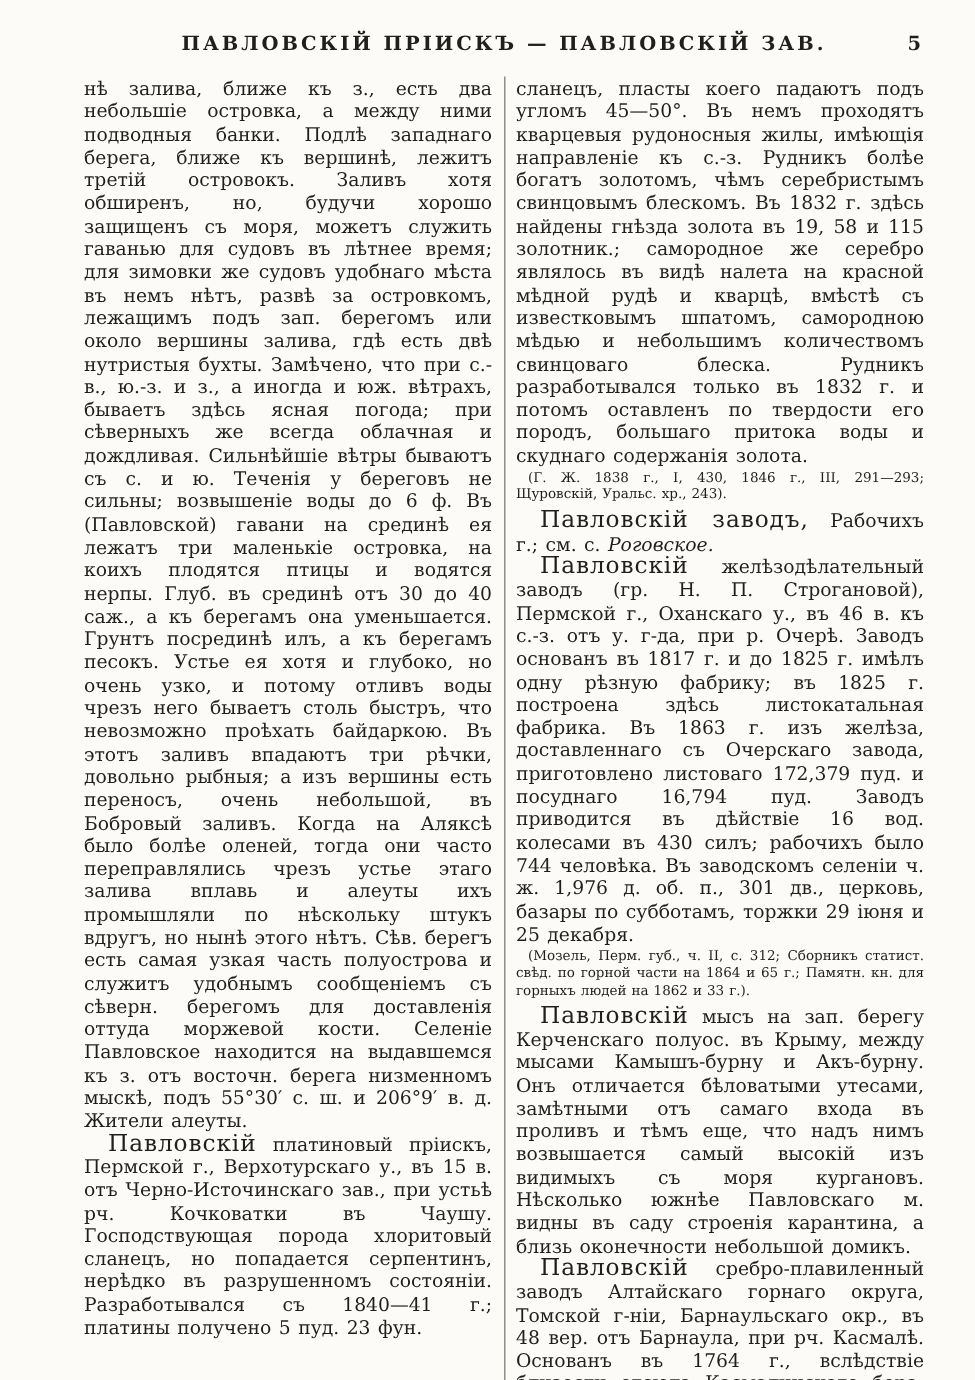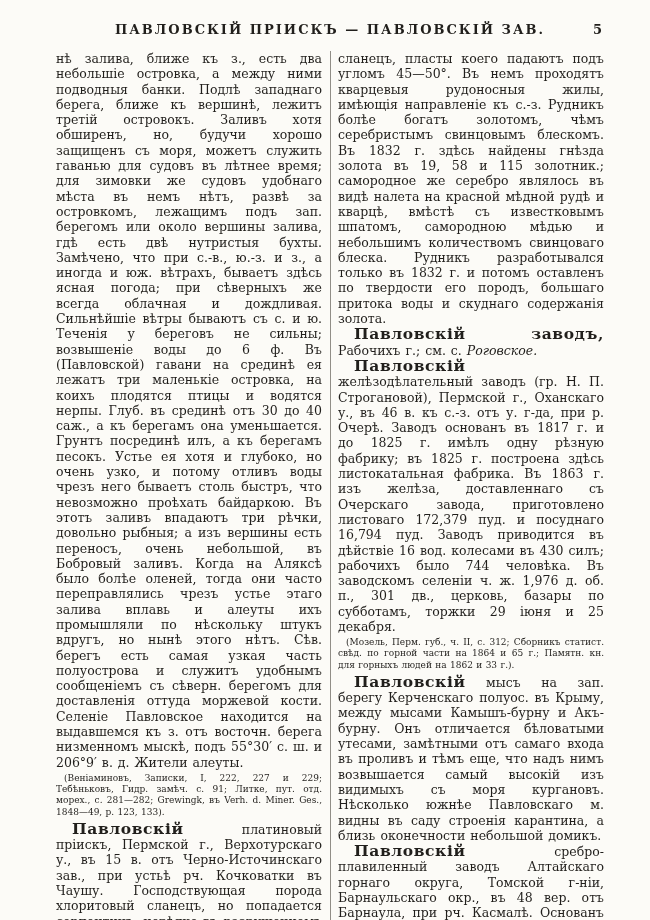--- a/index.html
+++ b/index.html
@@ -9,21 +9,21 @@
   }
   .page {
     position: relative;
     width: 650px;
     height: 920px;
     margin: 0 auto;
     box-sizing: border-box;
     background: #fcfbf7;
     color: #211f1c;
     font-family: "DejaVu Serif", "Liberation Serif", serif;
-    padding: 22px 46px 8px 56px;
+    padding: 22px 34px 8px 56px;
     overflow: hidden;
   }
   .running-head {
     position: relative;
     text-align: center;
     font-size: 13px;
     letter-spacing: 2px;
     font-weight: bold;
     margin-bottom: 14px;
     white-space: nowrap;
@@ -63,21 +63,21 @@
     line-height: 15.3px;
     word-spacing: 1px;
   }
   .entry {
     text-indent: 16px;
   }
   .cont {
     text-indent: 0;
   }
   .headword {
-    font-weight: bold;
+    font-weight: normal;
     font-size: 15.5px;
     letter-spacing: .6px;
   }
   .ital {
     font-style: italic;
     margin-top: 16px;
   }
   .citation {
     font-size: 9px;
     line-height: 11.2px;
@@ -94,31 +94,31 @@
   <div class="running-head">
     <span>ПАВЛОВСКІЙ ПРІИСКЪ — ПАВЛОВСКІЙ ЗАВ.</span>
     <span class="page-number">5</span>
   </div>
 
   <div class="columns">
 
     <section class="column">
       <p class="body-text cont">нѣ залива, ближе къ з., есть два небольшіе островка, а между ними подводныя банки. Подлѣ западнаго берега, ближе къ вершинѣ, лежитъ третій островокъ. Заливъ хотя обширенъ, но, будучи хорошо защищенъ съ моря, можетъ служить гаванью для судовъ въ лѣтнее время; для зимовки же судовъ удобнаго мѣста въ немъ нѣтъ, развѣ за островкомъ, лежащимъ подъ зап. берегомъ или около вершины залива, гдѣ есть двѣ нутристыя бухты. Замѣчено, что при с.-в., ю.-з. и з., а иногда и юж. вѣтрахъ, бываетъ здѣсь ясная погода; при сѣверныхъ же всегда облачная и дождливая. Сильнѣйшіе вѣтры бываютъ съ с. и ю. Теченія у береговъ не сильны; возвышеніе воды до 6 ф. Въ (Павловской) гавани на срединѣ ея лежатъ три маленькіе островка, на коихъ плодятся птицы и водятся нерпы. Глуб. въ срединѣ отъ 30 до 40 саж., а къ берегамъ она уменьшается. Грунтъ посрединѣ илъ, а къ берегамъ песокъ. Устье ея хотя и глубоко, но очень узко, и потому отливъ воды чрезъ него бываетъ столь быстръ, что невозможно проѣхать байдаркою. Въ этотъ заливъ впадаютъ три рѣчки, довольно рыбныя; а изъ вершины есть переносъ, очень небольшой, въ Бобровый заливъ. Когда на Аляксѣ было болѣе оленей, тогда они часто переправлялись чрезъ устье этаго залива вплавь и алеуты ихъ промышляли по нѣскольку штукъ вдругъ, но нынѣ этого нѣтъ. Сѣв. берегъ есть самая узкая часть полуострова и служитъ удобнымъ сообщеніемъ съ сѣверн. берегомъ для доставленія оттуда моржевой кости. Селеніе Павловское находится на выдавшемся къ з. отъ восточн. берега низменномъ мыскѣ, подъ 55°30′ с. ш. и 206°9′ в. д. Жители алеуты.</p>
 
-      <p class="citation">(Веніаминовъ, Записки, I, 222, 227 и 229; Тебѣньковъ, Гидр. замѣч. с. 91; Литке, пут. отд. морех., с. 281—282; Grewingk, въ Verh. d. Miner. Ges., 1848—49, p. 123, 133).</p>
 
       <p class="body-text entry"><span class="headword">Павловскій</span> <span>платиновый пріискъ, Пермской г., Верхотурскаго у., въ 15 в. отъ Черно-Источинскаго зав., при устьѣ рч. Кочковатки въ Чаушу. Господствующая порода хлоритовый сланецъ, но попадается серпентинъ, нерѣдко въ разрушенномъ состояніи. Разработывался съ 1840—41 г.; платины получено 5 пуд. 23 фун.</span></p>
 
     </section>
 
     <div class="col-divider"></div>
 
     <section class="column">
       <p class="body-text cont">сланецъ, пласты коего падаютъ подъ угломъ 45—50°. Въ немъ проходятъ кварцевыя рудоносныя жилы, имѣющія направленіе къ с.-з. Рудникъ болѣе богатъ золотомъ, чѣмъ серебристымъ свинцовымъ блескомъ. Въ 1832 г. здѣсь найдены гнѣзда золота въ 19, 58 и 115 золотник.; самородное же серебро являлось въ видѣ налета на красной мѣдной рудѣ и кварцѣ, вмѣстѣ съ известковымъ шпатомъ, самородною мѣдью и небольшимъ количествомъ свинцоваго блеска. Рудникъ разработывался только въ 1832 г. и потомъ оставленъ по твердости его породъ, большаго притока воды и скуднаго содержанія золота.</p>
 
+      <p class="citation">(Г. Ж. 1838 г., I, 430, 1846 г., III, 291—293; Щуровскій, Уральс. хр., 243).</p>
 
       <p class="body-text entry"><span class="headword">Павловскій заводъ,</span> <span>Рабочихъ г.; см. с. </span><span class="ital">Роговское.</span></p>
 
       <p class="body-text entry"><span class="headword">Павловскій</span> <span>желѣзодѣлательный заводъ (гр. Н. П. Строгановой), Пермской г., Оханскаго у., въ 46 в. къ с.-з. отъ у. г-да, при р. Очерѣ. Заводъ основанъ въ 1817 г. и до 1825 г. имѣлъ одну рѣзную фабрику; въ 1825 г. построена здѣсь листокатальная фабрика. Въ 1863 г. изъ желѣза, доставленнаго съ Очерскаго завода, приготовлено листоваго 172,379 пуд. и посуднаго 16,794 пуд. Заводъ приводится въ дѣйствіе 16 вод. колесами въ 430 силъ; рабочихъ было 744 человѣка. Въ заводскомъ селеніи ч. ж. 1,976 д. об. п., 301 дв., церковь, базары по субботамъ, торжки 29 іюня и 25 декабря.</span></p>
 
       <p class="citation">(Мозель, Перм. губ., ч. II, с. 312; Сборникъ статист. свѣд. по горной части на 1864 и 65 г.; Памятн. кн. для горныхъ людей на 1862 и 33 г.).</p>
 
       <p class="body-text entry"><span class="headword">Павловскій</span> <span>мысъ на зап. берегу Керченскаго полуос. въ Крыму, между мысами Камышъ-бурну и Акъ-бурну. Онъ отличается бѣловатыми утесами, замѣтными отъ самаго входа въ проливъ и тѣмъ еще, что надъ нимъ возвышается самый высокій изъ видимыхъ съ моря кургановъ. Нѣсколько южнѣе Павловскаго м. видны въ саду строенія карантина, а близь оконечности небольшой домикъ.</span></p>
 
 

